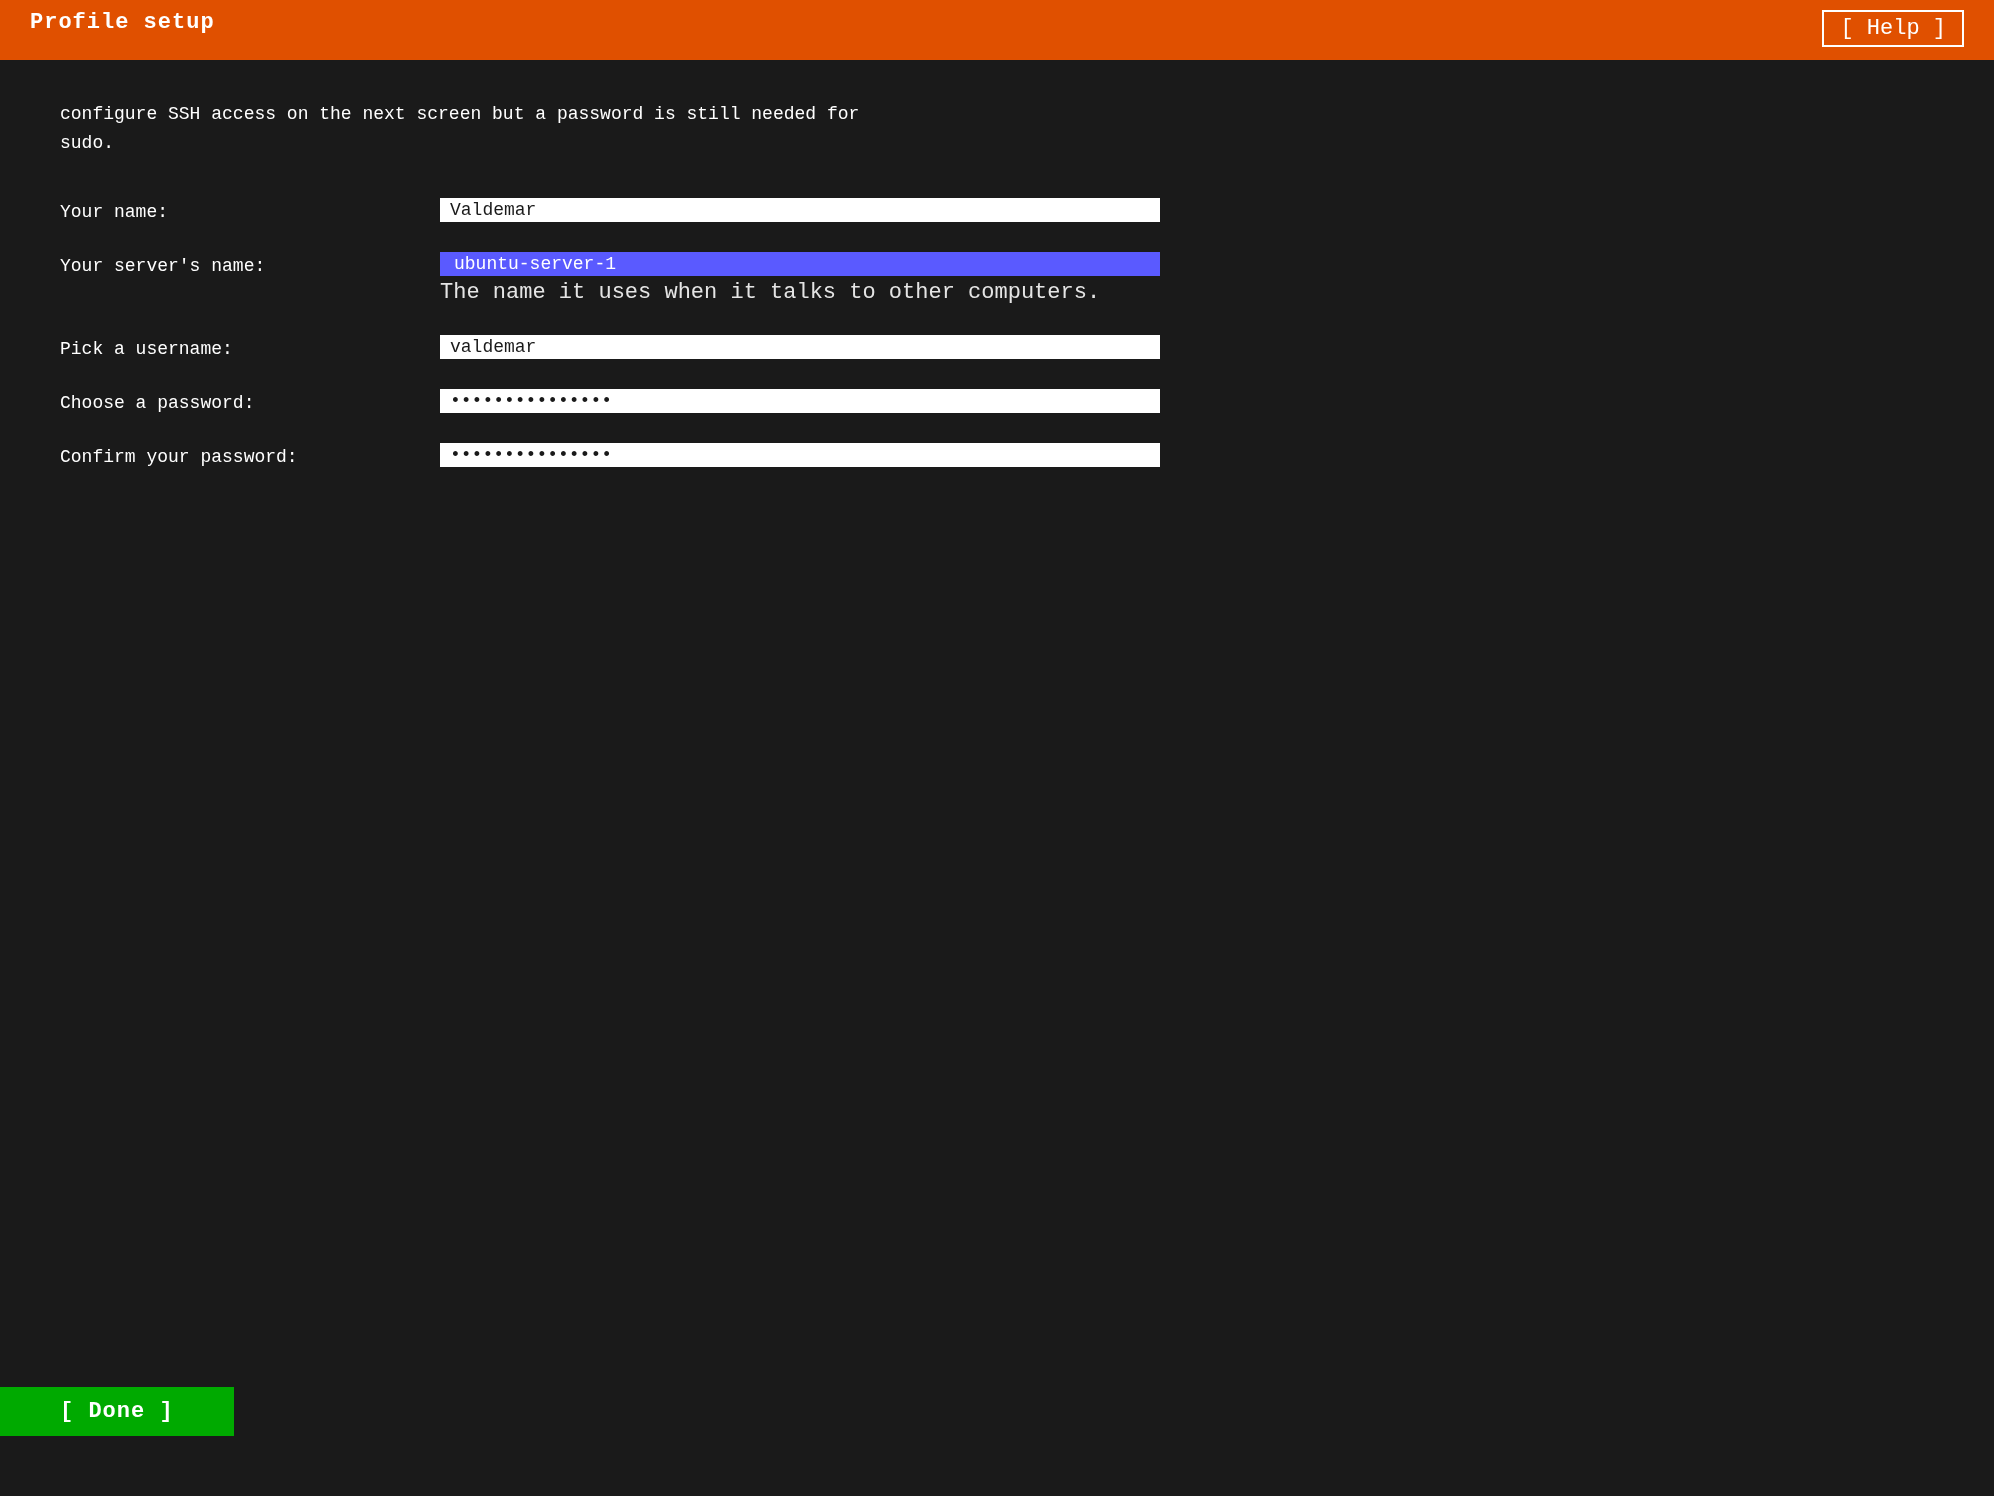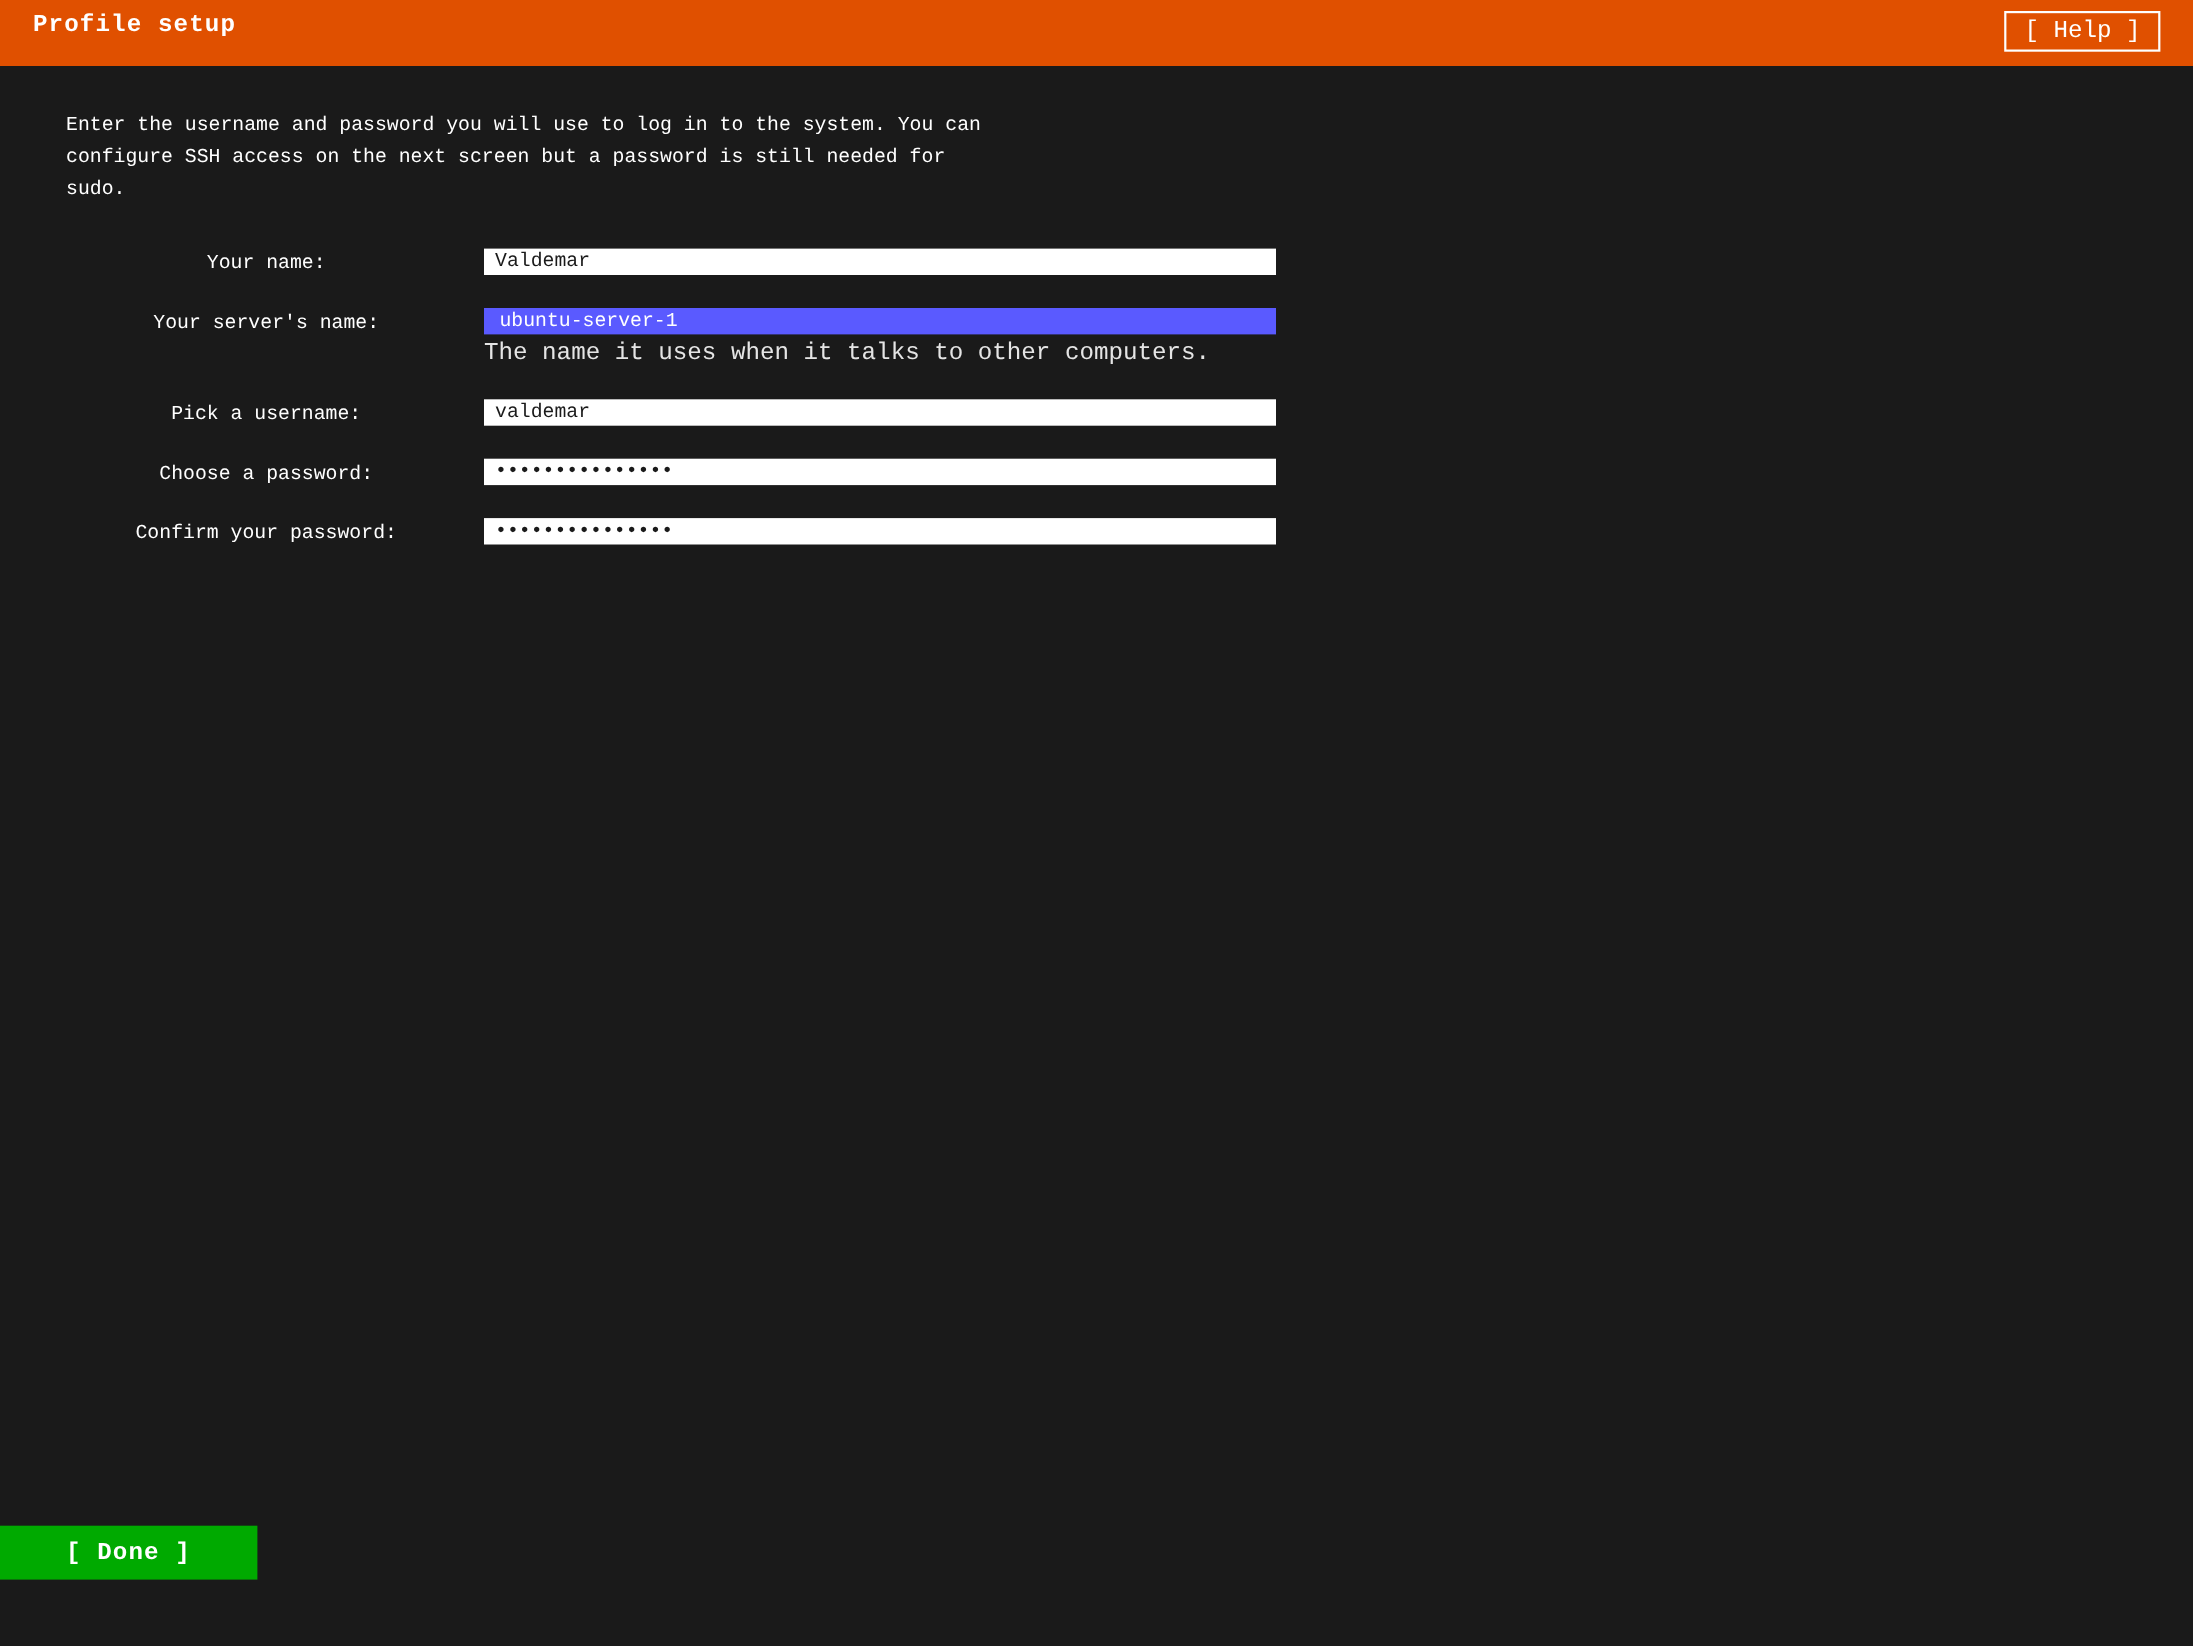--- a/index.html
+++ b/index.html
@@ -67,21 +67,21 @@
 
     .form-row {
       display: flex;
       align-items: flex-start;
       margin-bottom: 30px;
     }
 
     .form-label {
       color: #ffffff;
       font-size: 18px;
-      text-align: center;
+      text-align: left;
       width: 380px;
       min-width: 380px;
       padding-top: 4px;
       padding-right: 16px;
       font-family: 'Courier New', Courier, monospace;
     }
 
     .form-input-area {
       display: flex;
       flex-direction: column;
@@ -136,21 +136,20 @@
 </head>
 <body>
 
 <header class="header">
   <span class="header-title">Profile setup</span>
   <span class="header-help">[ Help ]</span>
 </header>
 
 <div class="main-content">
   <div class="description">
-    <div>Enter the username and password you will use to log in to the system. You can</div>
     <div>configure SSH access on the next screen but a password is still needed for</div>
     <div>sudo.</div>
   </div>
 
   <div class="form-area">
 
     <div class="form-row">
       <label class="form-label">Your name:</label>
       <div class="form-input-area">
         <input class="form-input" type="text" value="Valdemar" style="">

